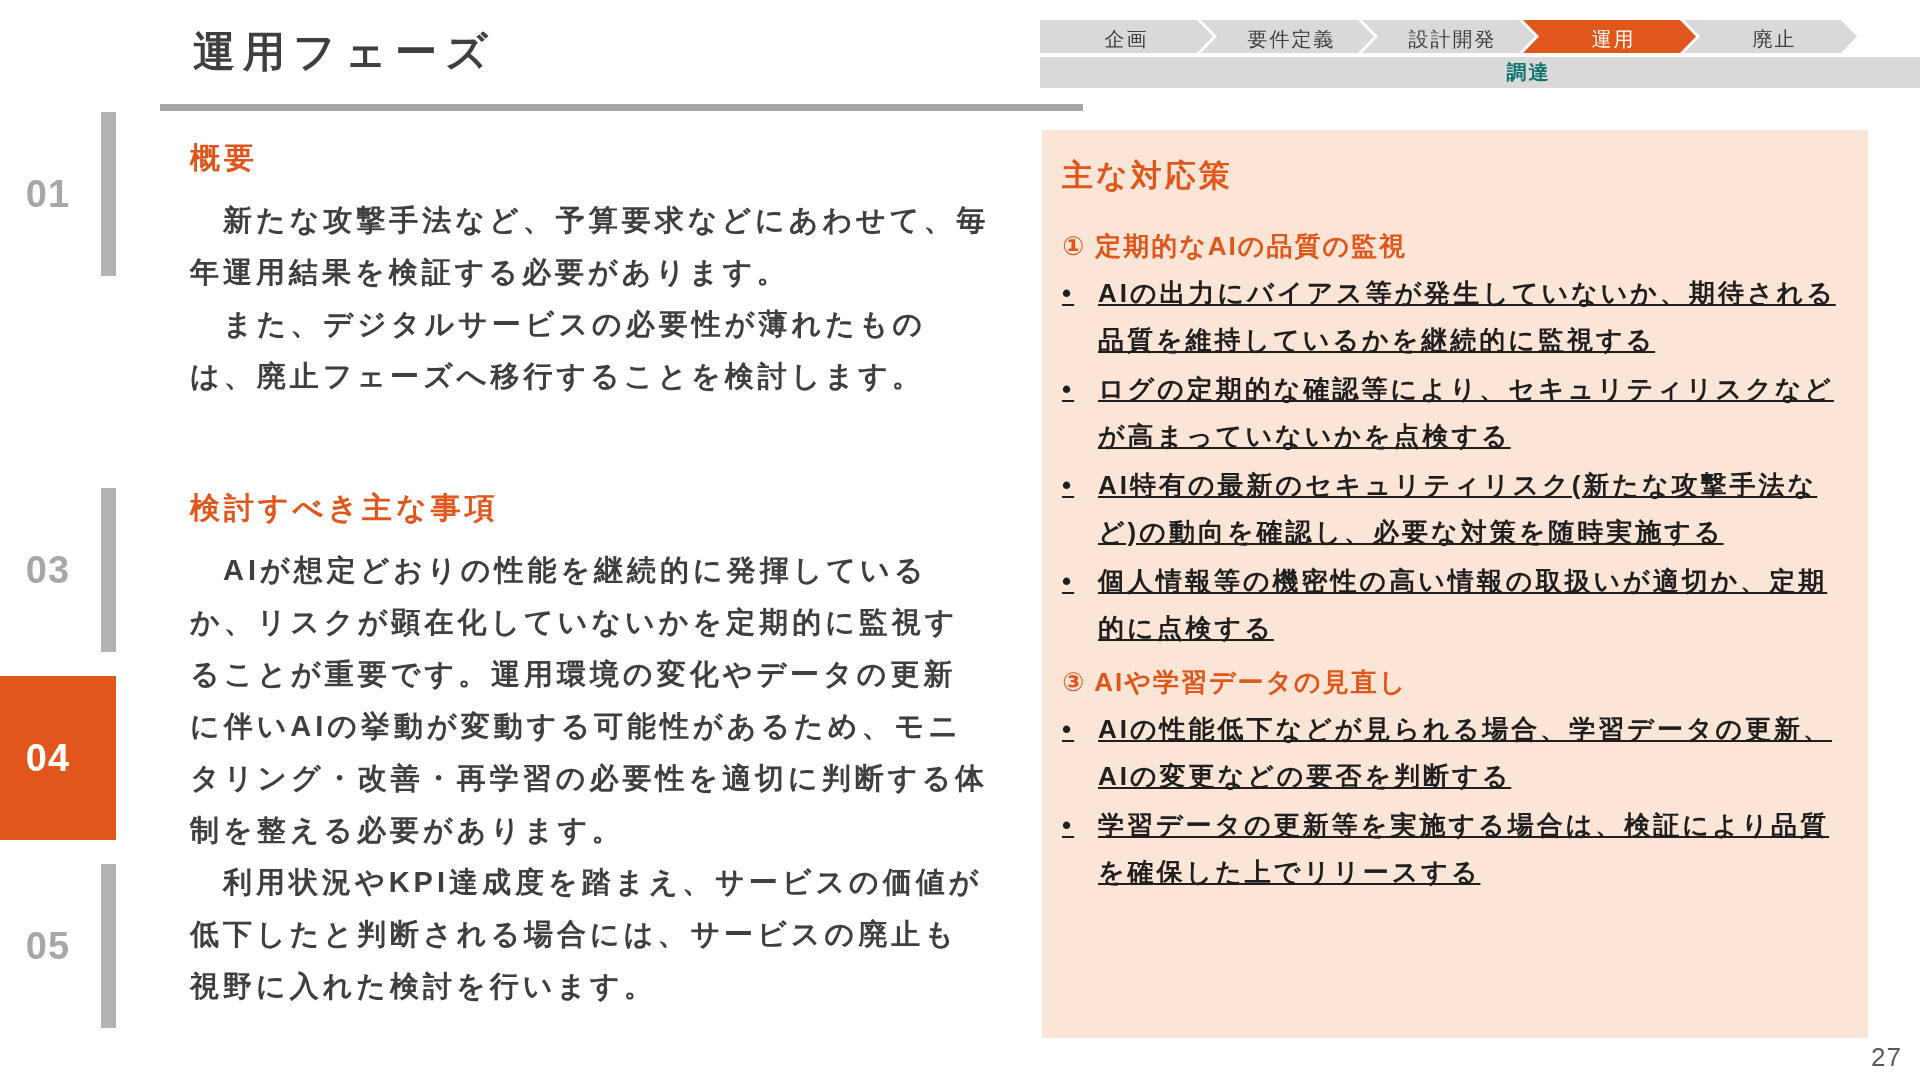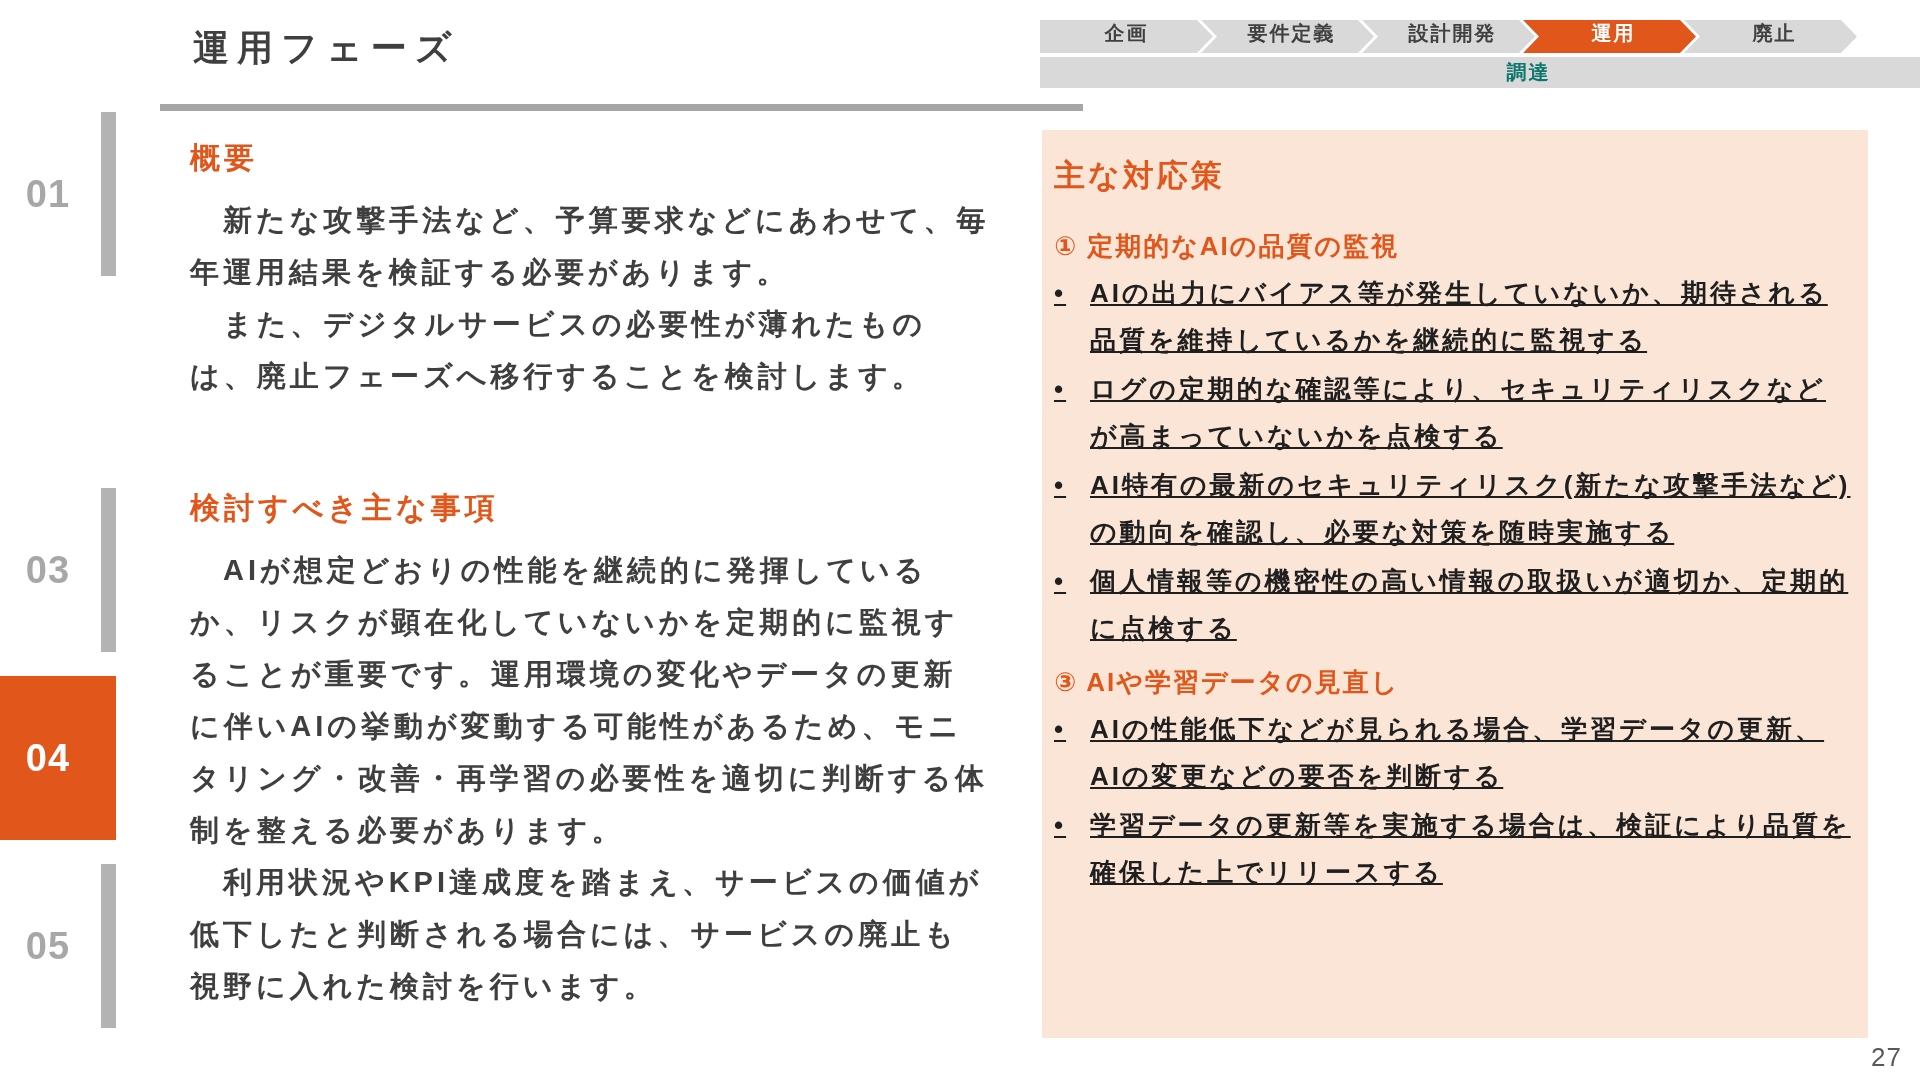--- a/index.html
+++ b/index.html
@@ -5,30 +5,30 @@
   html,body{margin:0;padding:0;}
   body{
     width:1920px;height:1080px;background:#ffffff;position:relative;overflow:hidden;
     font-family:"Liberation Sans","DejaVu Sans",sans-serif;
   }
   .slide{position:absolute;inset:0;}
 
   
   .title{
     position:absolute;left:193px;top:24px;
-    font-size:36px;font-weight:800;color:#3F3F3F;letter-spacing:8px;
+    font-size:42px;font-weight:800;color:#3F3F3F;letter-spacing:8px;
   }
   .title-rule{position:absolute;left:160px;top:104px;width:923px;height:7px;background:#A6A6A6;}
 
   
   .phase-nav{position:absolute;left:1040px;top:20px;height:33px;display:flex;}
   .chev{
     width:173px;height:33px;background:#D9D9D9;color:#404040;
-    display:flex;align-items:flex-start;justify-content:center;
-    font-size:20px;font-weight:700;letter-spacing:2px;
+    display:flex;align-items:flex-end;justify-content:center;
+    font-size:20px;font-weight:400;letter-spacing:2px;
     clip-path:polygon(0 0,calc(100% - 16px) 0,100% 50%,calc(100% - 16px) 100%,0 100%,16px 50%);
     margin-left:-12px;padding-left:8px;box-sizing:border-box;
   }
   .chev.first{
     margin-left:0;padding-left:0;
     clip-path:polygon(0 0,calc(100% - 16px) 0,100% 50%,calc(100% - 16px) 100%,0 100%);
   }
   .chev.active{background:#E0561B;color:#ffffff;}
   .sub-phase{
     position:absolute;left:1040px;top:57px;width:977px;height:31px;background:#D9D9D9;
@@ -55,21 +55,21 @@
   }
   .main section.second{margin-top:84px;}
   .main p{
     margin:0;font-size:29px;line-height:52px;font-weight:700;letter-spacing:4px;
     text-indent:33px;overflow-wrap:anywhere;
   }
 
   
   .panel{
     position:absolute;left:1042px;top:130px;width:826px;height:908px;
-    background:#FBE5D6;box-sizing:border-box;padding:26px 15px 0 12px;overflow:hidden;
+    background:#FBE5D6;box-sizing:border-box;padding:26px 15px 0 20px;overflow:hidden;
   }
   .panel h2{margin:0 0 30px 0;font-size:31px;line-height:40px;font-weight:800;color:#E0561B;letter-spacing:3px;}
   .group-title{
     margin:10px 0 4px 0;font-size:26px;line-height:40px;font-weight:800;
     color:#E0561B;letter-spacing:2px;
   }
   .bullet{
     display:grid;grid-template-columns:36px 1fr;
     font-size:26px;line-height:47px;font-weight:700;letter-spacing:3px;color:#1F1F1F;
     margin-bottom:2px;overflow-wrap:anywhere;text-decoration:underline;

